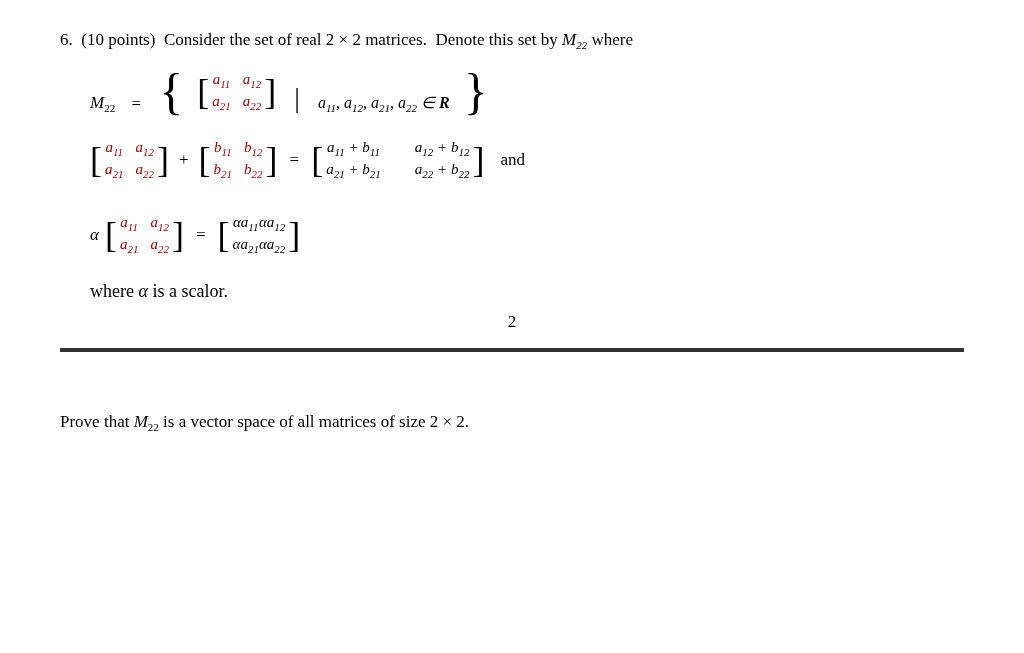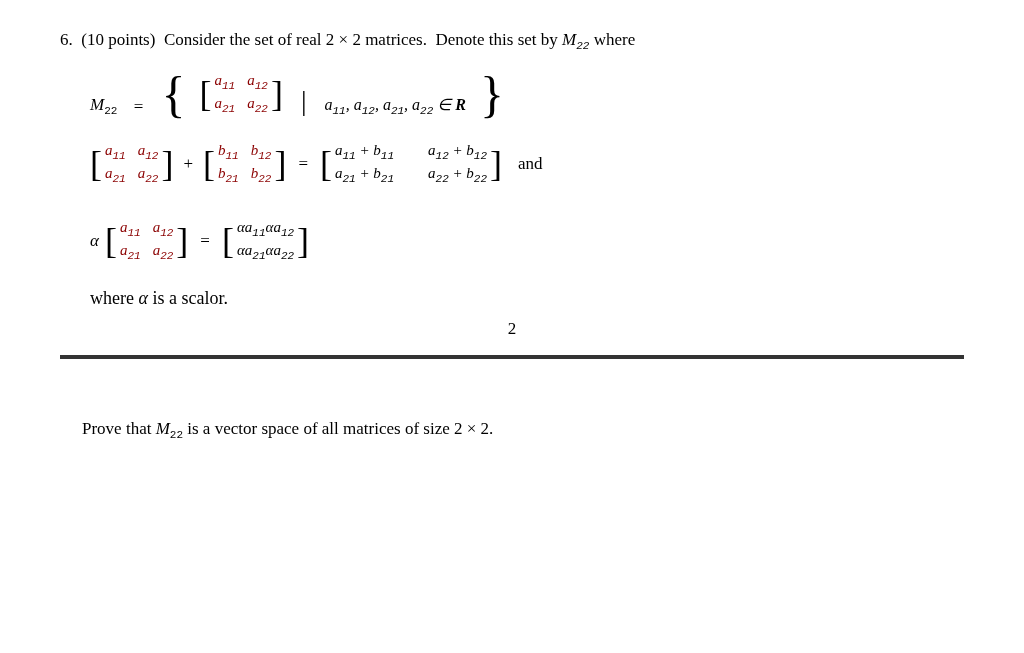--- a/index.html
+++ b/index.html
@@ -63,21 +63,20 @@
       margin: 16px 0 0 0;
     }
     .page-number {
       text-align: center;
       font-size: 17px;
       margin-top: 8px;
       margin-bottom: 8px;
     }
     .bottom-section {
       padding: 30px 84px 20px 60px;
-      margin-left: 22px;
     }
     .prove-text {
       font-size: 17px;
     }
     
     .big-bracket-left {
       font-size: 36px;
       line-height: 1;
       font-weight: 300;
     }
@@ -109,21 +108,21 @@
       font-weight: 100;
       margin: 0 2px;
     }
     .set-brace-right {
       font-size: 50px;
       line-height: 0.9;
       font-weight: 100;
       margin: 0 2px;
     }
     .inline-math { font-style: italic; }
-    sub { font-size: 11px; font-family: Liberation Mono, monospace; }
+    sub { font-size: 11px; }
   </style>
 </head>
 <body>
 
 <div class="page">
 
   <div class="problem-number">
     <span>6.</span>
     <span>&nbsp;(10 points)&nbsp;</span>
     <span>Consider the set of real 2 × 2 matrices.&nbsp; Denote this set by <span class="inline-math"><i>M</i><sub>22</sub></span> where</span>

